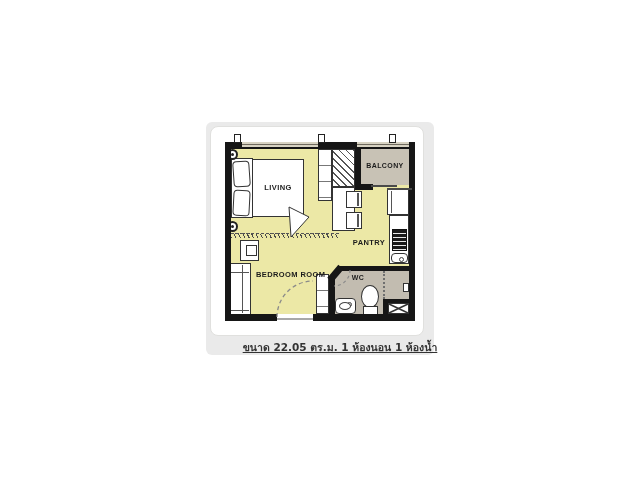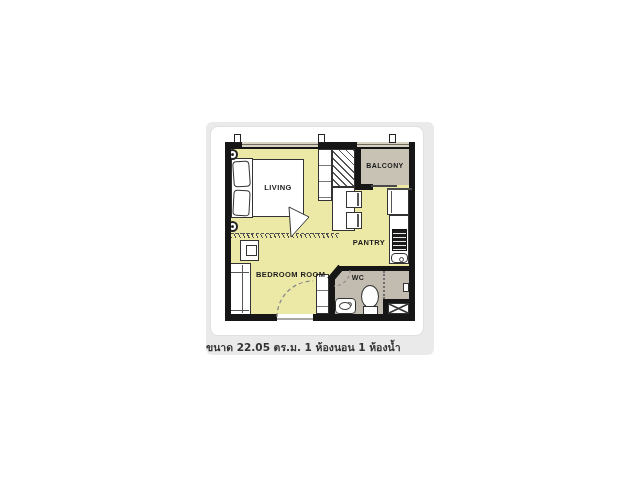--- a/index.html
+++ b/index.html
@@ -32,22 +32,22 @@
   .dotted-v{width:0;border-left:2px dotted #6f6f6f;z-index:5;}
   .chair::after{content:"";position:absolute;right:2px;top:1px;bottom:1px;width:2px;background:#555;}
   .fridge::after{content:"";position:absolute;left:3px;top:1px;bottom:1px;width:1px;background:#555;}
   .sink-dot::after{content:"";position:absolute;right:3px;top:3px;width:3px;height:3px;border:1px solid #444;border-radius:50%;background:#fff;}
   .basin-oval{border:1px solid #444;border-radius:50%;background:#fff;z-index:5;}
   .sofa-line{position:absolute;background:#555;z-index:5;}
   .threshold{background:#a8a8a8;z-index:5;}
   
   .rlabel{font-weight:bold;font-size:7.5px;line-height:10px;letter-spacing:0.4px;color:#1c1c1c;
           text-align:center;z-index:9;white-space:nowrap;}
-  #caption{left:206px;top:339px;width:268px;text-align:left;font-weight:bold;font-size:10.5px;
-           color:#333;z-index:9;font-family:"DejaVu Sans","Liberation Sans",sans-serif;}
+  #caption{left:206px;top:339px;width:268px;text-align:center;font-weight:bold;font-size:10.5px;
+           color:#333;z-index:9;font-family:"DejaVu Sans","Liberation Sans",sans-serif;text-decoration:underline;}
   svg.overlay{position:absolute;left:0;top:0;z-index:8;pointer-events:none;}
 </style>
 </head>
 <body>
 
 <div id="page">
 
   <div id="panel" class="abs"></div>
   <div id="card" class="abs"></div>
 

